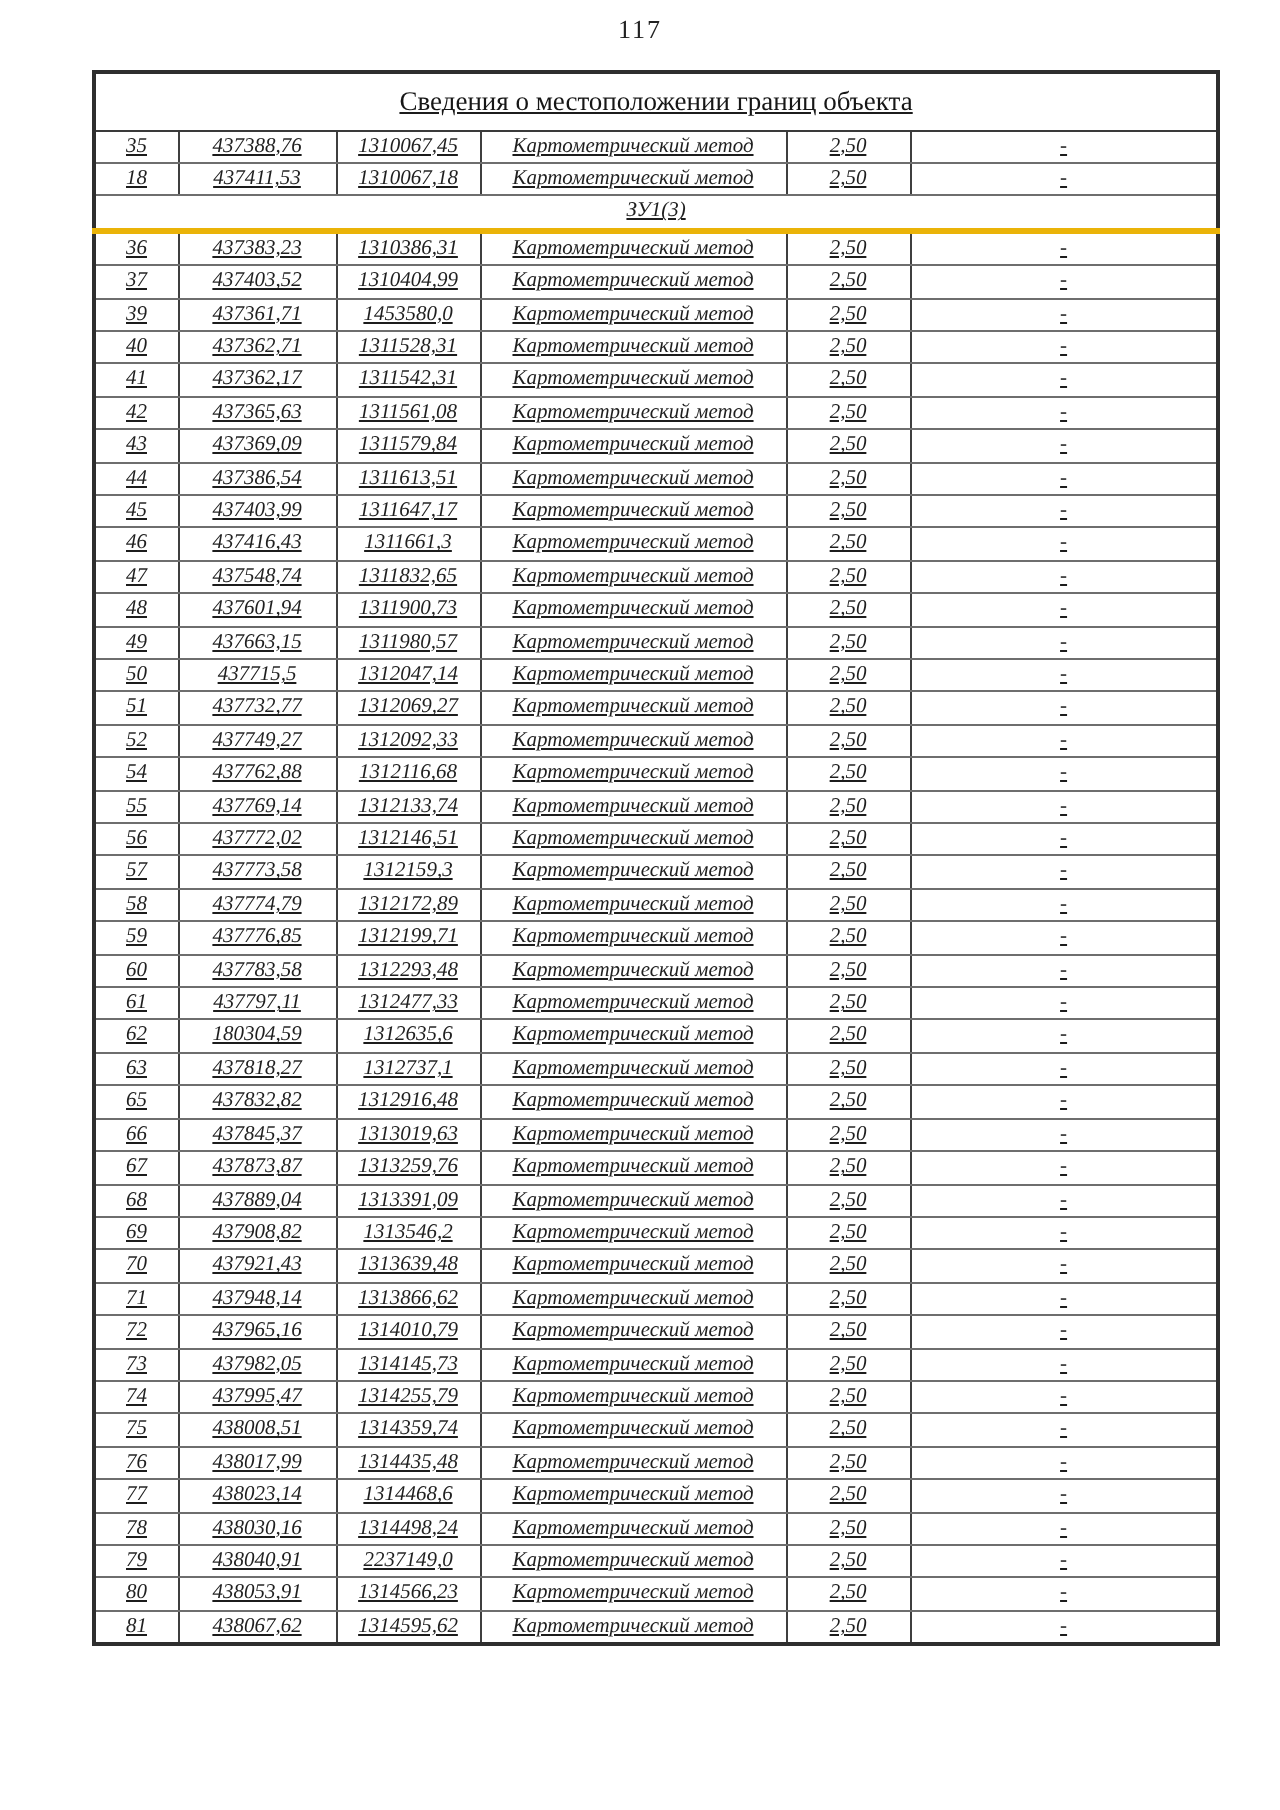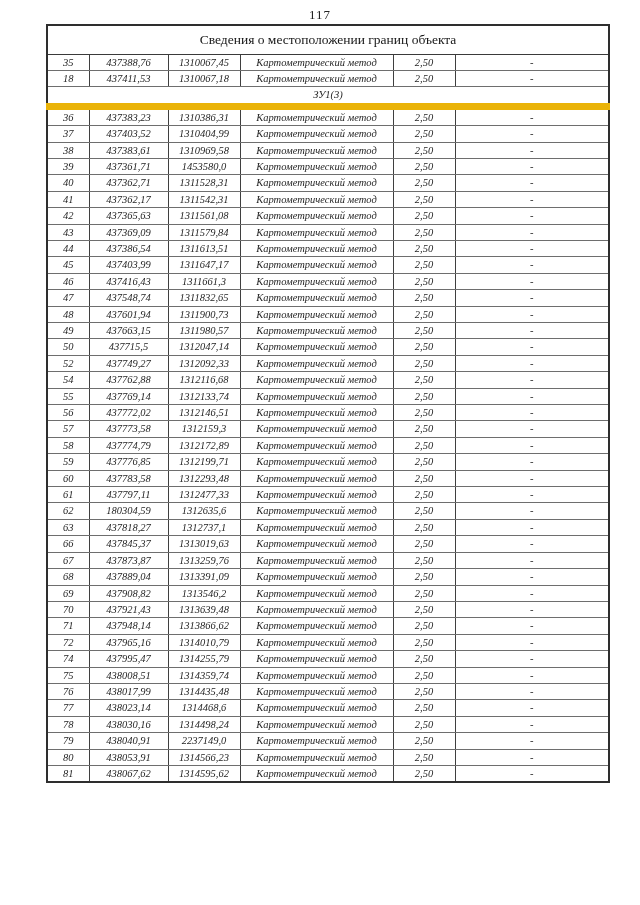--- a/index.html
+++ b/index.html
@@ -19,25 +19,26 @@
     position: absolute;
     top: 7px; left: 0;
     width: 100%;
     text-align: center;
     font-size: 13px;
     letter-spacing: 1px;
     color: #222;
   }
   table.coords {
     position: absolute;
-    left: 46px; top: 24px;
+    left: 46px; top: 35px;
     width: 562px;
     border-collapse: collapse;
     table-layout: fixed;
     border: 2px solid #2e2e2e;
+    text-decoration: underline;
   }
   table.coords thead th {
     height: 29px;
     font-weight: normal;
     font-size: 13.5px;
     text-align: center;
     vertical-align: middle;
     border: 1px solid #3a3a3a;
     color: #161616;
   }
@@ -52,21 +53,21 @@
     border-right: 1px solid #3f3f3f;
     border-top: 1px solid #6e6e6e;
     border-bottom: 1px solid #6e6e6e;
     padding: 0 2px;
     white-space: nowrap;
     overflow: hidden;
     color: #1f1f1f;
   }
   table.coords tbody tr.section-row td {
     border-top: 1px solid #4a4a4a;
-    border-bottom: 7px solid #eab308;
+    border-bottom: 3px solid #eab308;
   }
 </style>
 </head>
 <body>
 
 <div class="page">
   <div class="page-number">117</div>
 
   <table class="coords">
     <colgroup>
@@ -112,28 +113,20 @@
         </tr>
         <tr>
           <td>37</td>
           <td>437403,52</td>
           <td>1310404,99</td>
           <td>Картометрический метод</td>
           <td>2,50</td>
           <td>-</td>
         </tr>
         <tr>
-          <td>38</td>
-          <td>437383,61</td>
-          <td>1310969,58</td>
-          <td>Картометрический метод</td>
-          <td>2,50</td>
-          <td>-</td>
-        </tr>
-        <tr>
           <td>39</td>
           <td>437361,71</td>
           <td>1453580,0</td>
           <td>Картометрический метод</td>
           <td>2,50</td>
           <td>-</td>
         </tr>
         <tr>
           <td>40</td>
           <td>437362,71</td>
@@ -216,20 +209,28 @@
         </tr>
         <tr>
           <td>50</td>
           <td>437715,5</td>
           <td>1312047,14</td>
           <td>Картометрический метод</td>
           <td>2,50</td>
           <td>-</td>
         </tr>
         <tr>
+          <td>51</td>
+          <td>437732,77</td>
+          <td>1312069,27</td>
+          <td>Картометрический метод</td>
+          <td>2,50</td>
+          <td>-</td>
+        </tr>
+        <tr>
           <td>52</td>
           <td>437749,27</td>
           <td>1312092,33</td>
           <td>Картометрический метод</td>
           <td>2,50</td>
           <td>-</td>
         </tr>
         <tr>
           <td>54</td>
           <td>437762,88</td>
@@ -304,20 +305,28 @@
         </tr>
         <tr>
           <td>63</td>
           <td>437818,27</td>
           <td>1312737,1</td>
           <td>Картометрический метод</td>
           <td>2,50</td>
           <td>-</td>
         </tr>
         <tr>
+          <td>65</td>
+          <td>437832,82</td>
+          <td>1312916,48</td>
+          <td>Картометрический метод</td>
+          <td>2,50</td>
+          <td>-</td>
+        </tr>
+        <tr>
           <td>66</td>
           <td>437845,37</td>
           <td>1313019,63</td>
           <td>Картометрический метод</td>
           <td>2,50</td>
           <td>-</td>
         </tr>
         <tr>
           <td>67</td>
           <td>437873,87</td>
@@ -355,20 +364,28 @@
           <td>437948,14</td>
           <td>1313866,62</td>
           <td>Картометрический метод</td>
           <td>2,50</td>
           <td>-</td>
         </tr>
         <tr>
           <td>72</td>
           <td>437965,16</td>
           <td>1314010,79</td>
+          <td>Картометрический метод</td>
+          <td>2,50</td>
+          <td>-</td>
+        </tr>
+        <tr>
+          <td>73</td>
+          <td>437982,05</td>
+          <td>1314145,73</td>
           <td>Картометрический метод</td>
           <td>2,50</td>
           <td>-</td>
         </tr>
         <tr>
           <td>74</td>
           <td>437995,47</td>
           <td>1314255,79</td>
           <td>Картометрический метод</td>
           <td>2,50</td>

